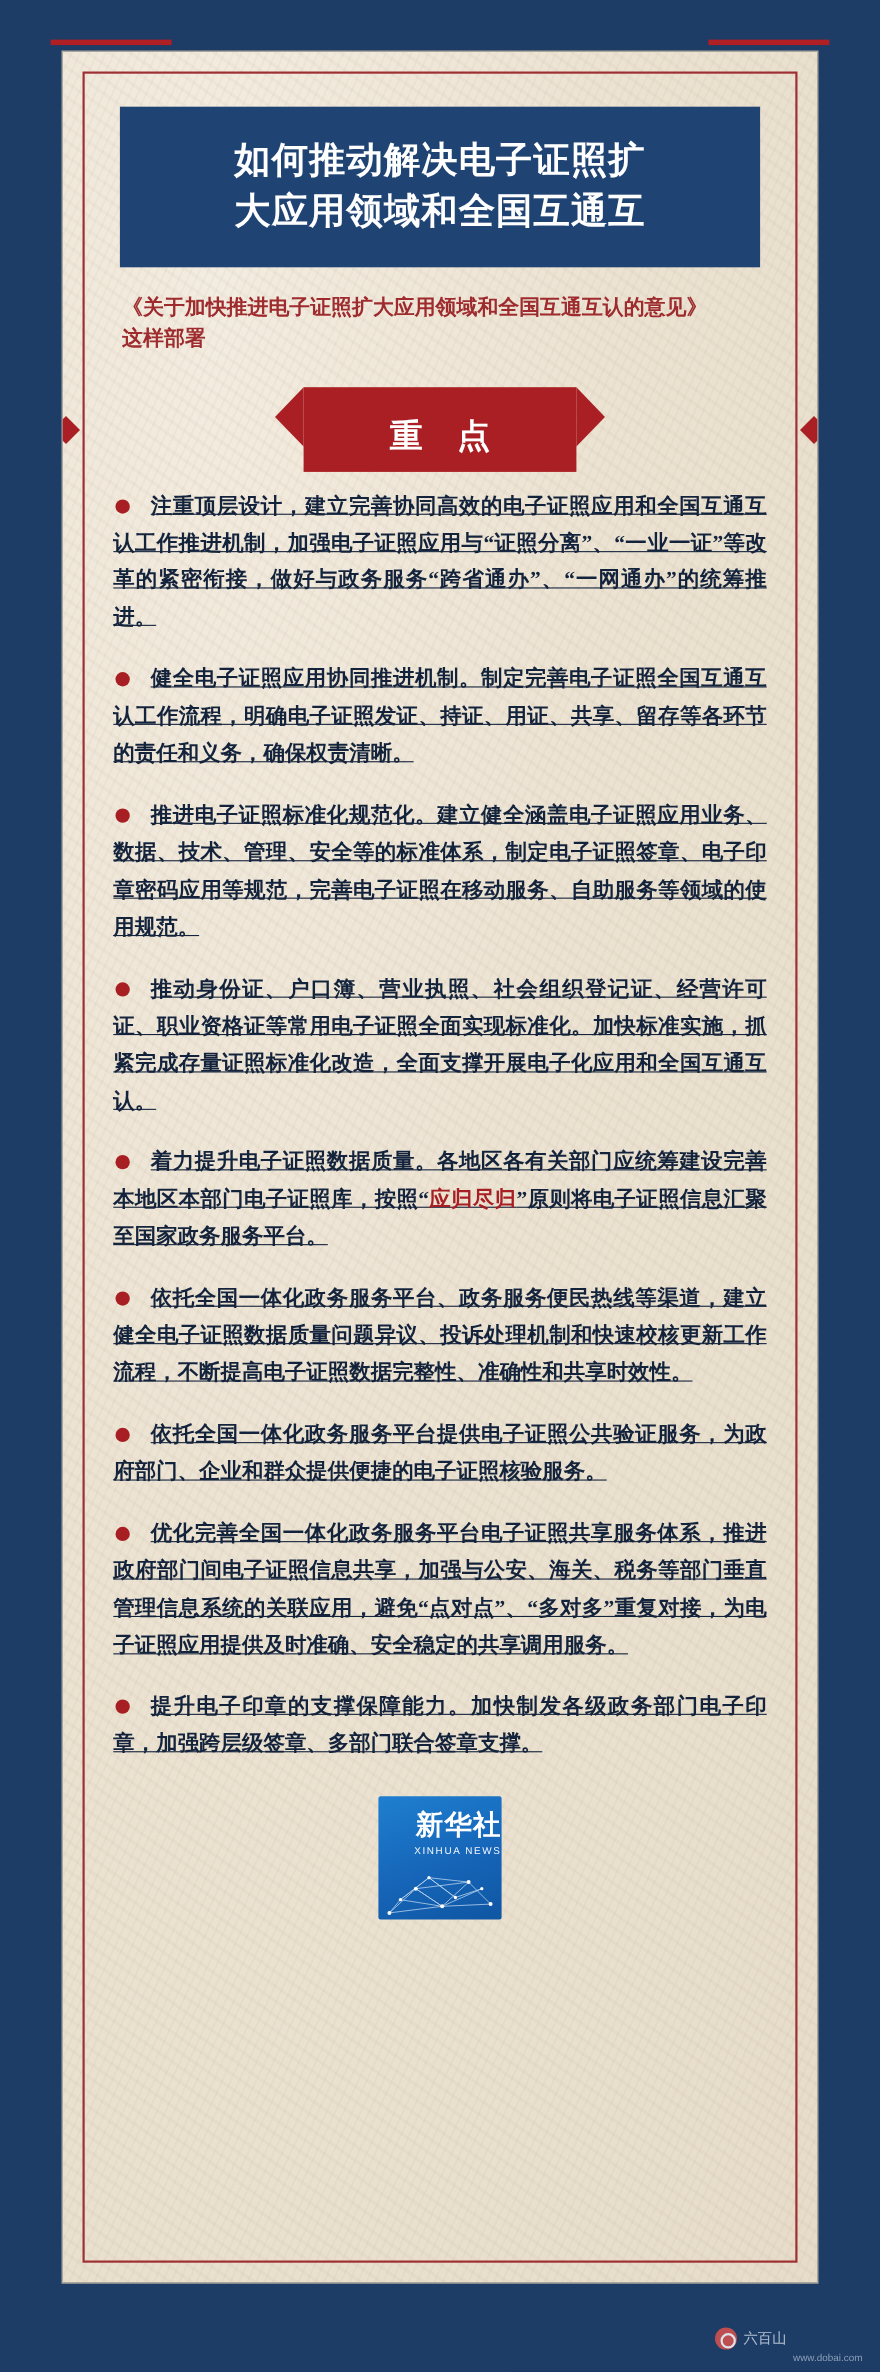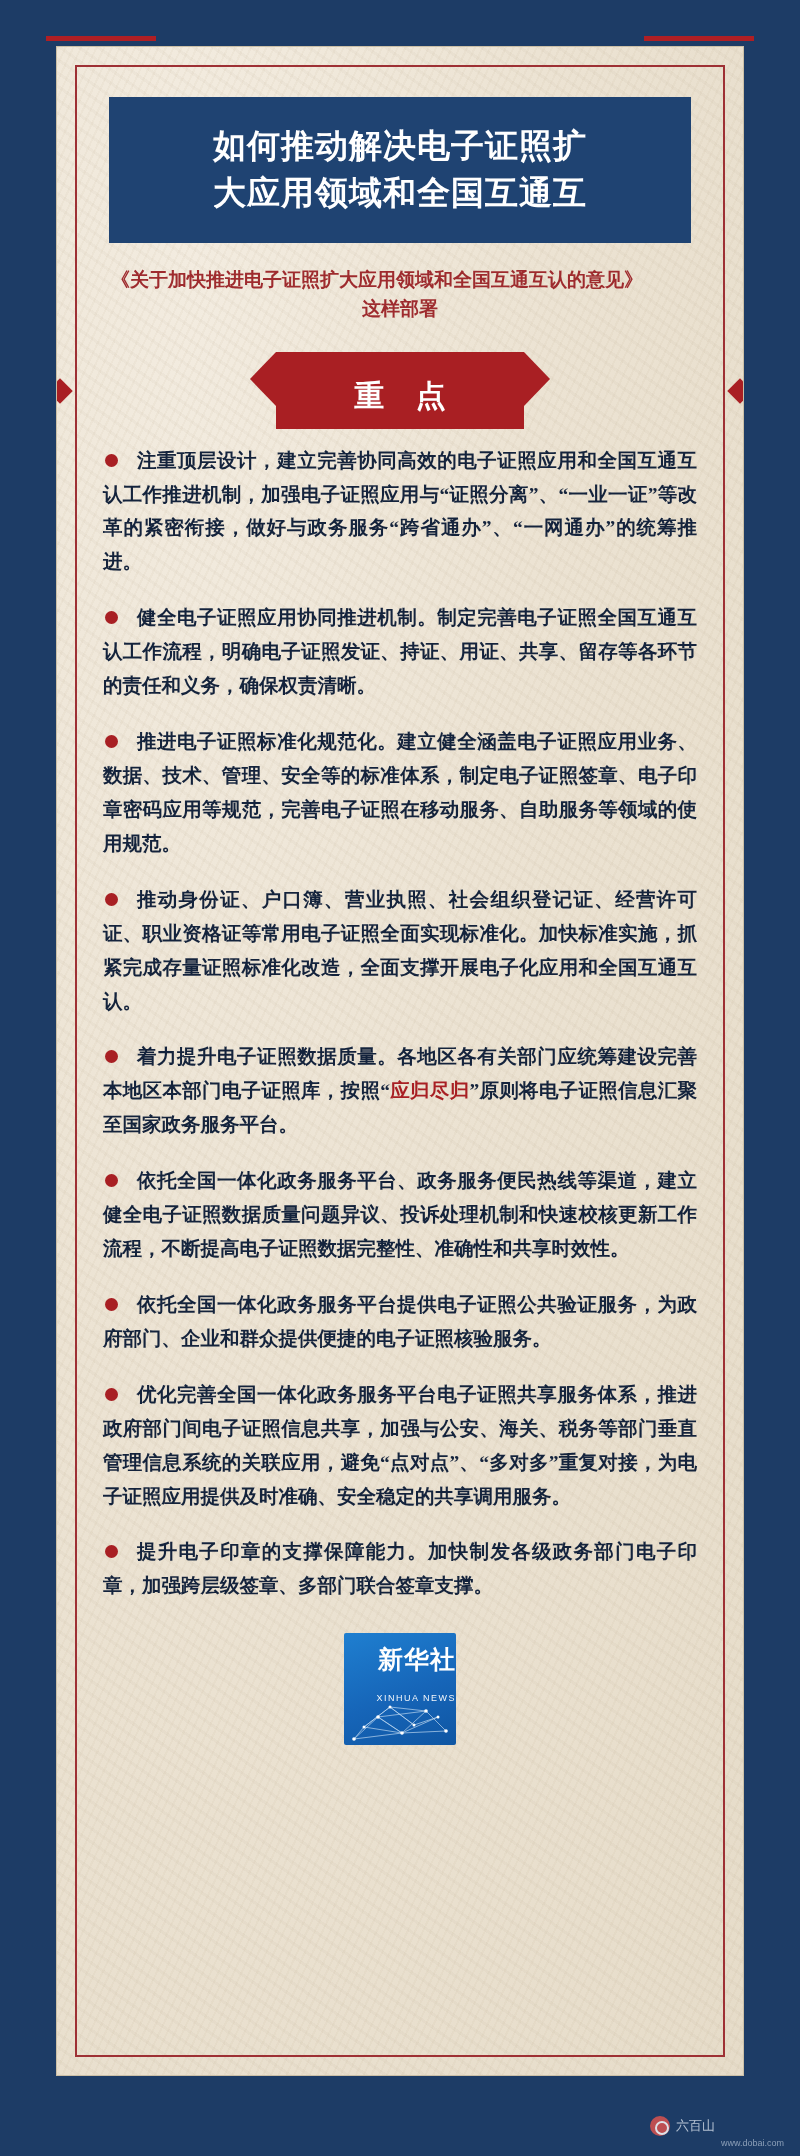--- a/index.html
+++ b/index.html
@@ -85,21 +85,21 @@
   }
 
   .subtitle {
     color: #9e2b2e;
     font-family: "Liberation Serif", serif;
     font-weight: bold;
     font-size: 19px;
     line-height: 1.55;
     margin: 22px 8px 0 8px;
   }
-  .subtitle .sub-line2 { display: block; text-align: center; }
+  .subtitle .sub-line2 { display: block; }
 
   
   .banner-wrap {
     position: relative;
     margin: 36px 0 22px 0;
     height: 62px;
     display: flex;
     align-items: center;
     justify-content: center;
   }
@@ -146,20 +146,21 @@
     position: relative;
     font-family: "Liberation Serif", serif;
     font-size: 19.5px;
     line-height: 1.74;
     color: #14233c;
     font-weight: bold;
     margin: 0 0 22px 0;
     text-align: justify;
     text-justify: inter-ideograph;
     text-indent: 34px;
+    text-decoration: underline;
   }
   .item .dot {
     position: absolute;
     left: 2px;
     top: 10px;
     width: 13px;
     height: 13px;
     border-radius: 50%;
     background: #a81f23;
     text-indent: 0;
@@ -188,21 +189,21 @@
     font-family: "Liberation Serif", serif;
     font-weight: bold;
     font-size: 25px;
     letter-spacing: 1px;
     padding-top: 13px;
     line-height: 1.1;
   }
   .logo-en {
     font-size: 9px;
     letter-spacing: 1.5px;
-    margin-top: 19px;
+    margin-top: 3px;
     opacity: .95;
   }
   .logo-net {
     position: absolute;
     left: 0; right: 0; bottom: 0;
     height: 52px;
   }
 
   
   .watermark {

